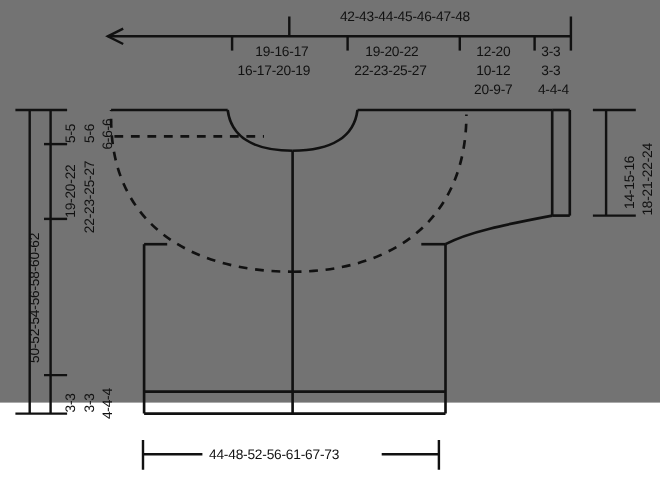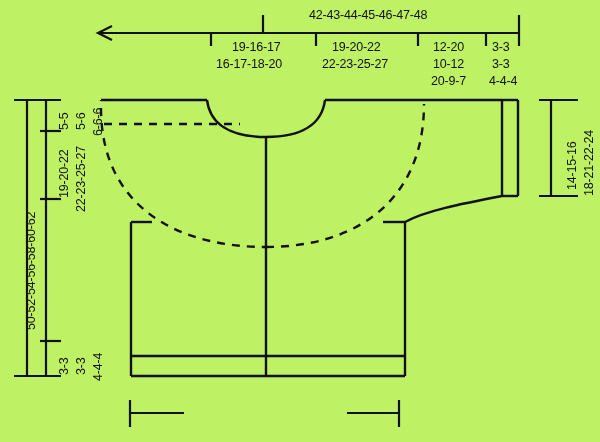--- a/index.html
+++ b/index.html
@@ -9,22 +9,22 @@
   }
   body {
     width: 600px;
     height: 442px;
     font-family: "Liberation Sans", sans-serif;
     overflow: hidden;
   }
   #schematic-root {
     position: relative;
     width: 600px;
-    height: 442px;
-    background: #bef264;
+    height: 366px;
+    background: #737373;
     text-decoration: underline;
   }
   svg#schematic-svg {
     position: absolute;
     left: 0;
     top: 0;
     width: 600px;
     height: 442px;
     display: block;
   }
@@ -126,21 +126,21 @@
       <path d="M 101 108 C 101 205, 175 247, 266 247"></path>
 
       <path d="M 266 247 C 357 247, 424 200, 424 104"></path>
     </g>
 
   </svg>
 
   <div class="lbl" style="left:309px; top:8px;">42-43-44-45-46-47-48</div>
 
   <div class="lbl" style="left:232px; top:40px;">19-16-17</div>
-  <div class="lbl" style="left:216px; top:57px;">16-17-18-20</div>
+  <div class="lbl" style="left:216px; top:57px;">16-17-20-19</div>
 
   <div class="lbl" style="left:332px; top:40px;">19-20-22</div>
   <div class="lbl" style="left:322px; top:57px;">22-23-25-27</div>
 
   <div class="lbl" style="left:433px; top:40px;">12-20</div>
   <div class="lbl" style="left:433px; top:57px;">10-12</div>
   <div class="lbl" style="left:431px; top:74px;">20-9-7</div>
 
   <div class="lbl" style="left:492px; top:40px;">3-3</div>
   <div class="lbl" style="left:492px; top:57px;">3-3</div>
@@ -155,14 +155,15 @@
   <div class="lbl vlbl" style="left:57px; top:198px;">19-20-22</div>
   <div class="lbl vlbl" style="left:74px; top:212px;">22-23-25-27</div>
 
   <div class="lbl vlbl" style="left:57px; top:375px;">3-3</div>
   <div class="lbl vlbl" style="left:74px; top:375px;">3-3</div>
   <div class="lbl vlbl" style="left:91px; top:381px;">4-4-4</div>
 
   <div class="lbl vlbl" style="left:565px; top:190px;">14-15-16</div>
   <div class="lbl vlbl" style="left:582px; top:196px;">18-21-22-24</div>
 
+  <div class="lbl" style="left:190px; top:406px;">44-48-52-56-61-67-73</div>
 
 </div>
 
 </body></html>

